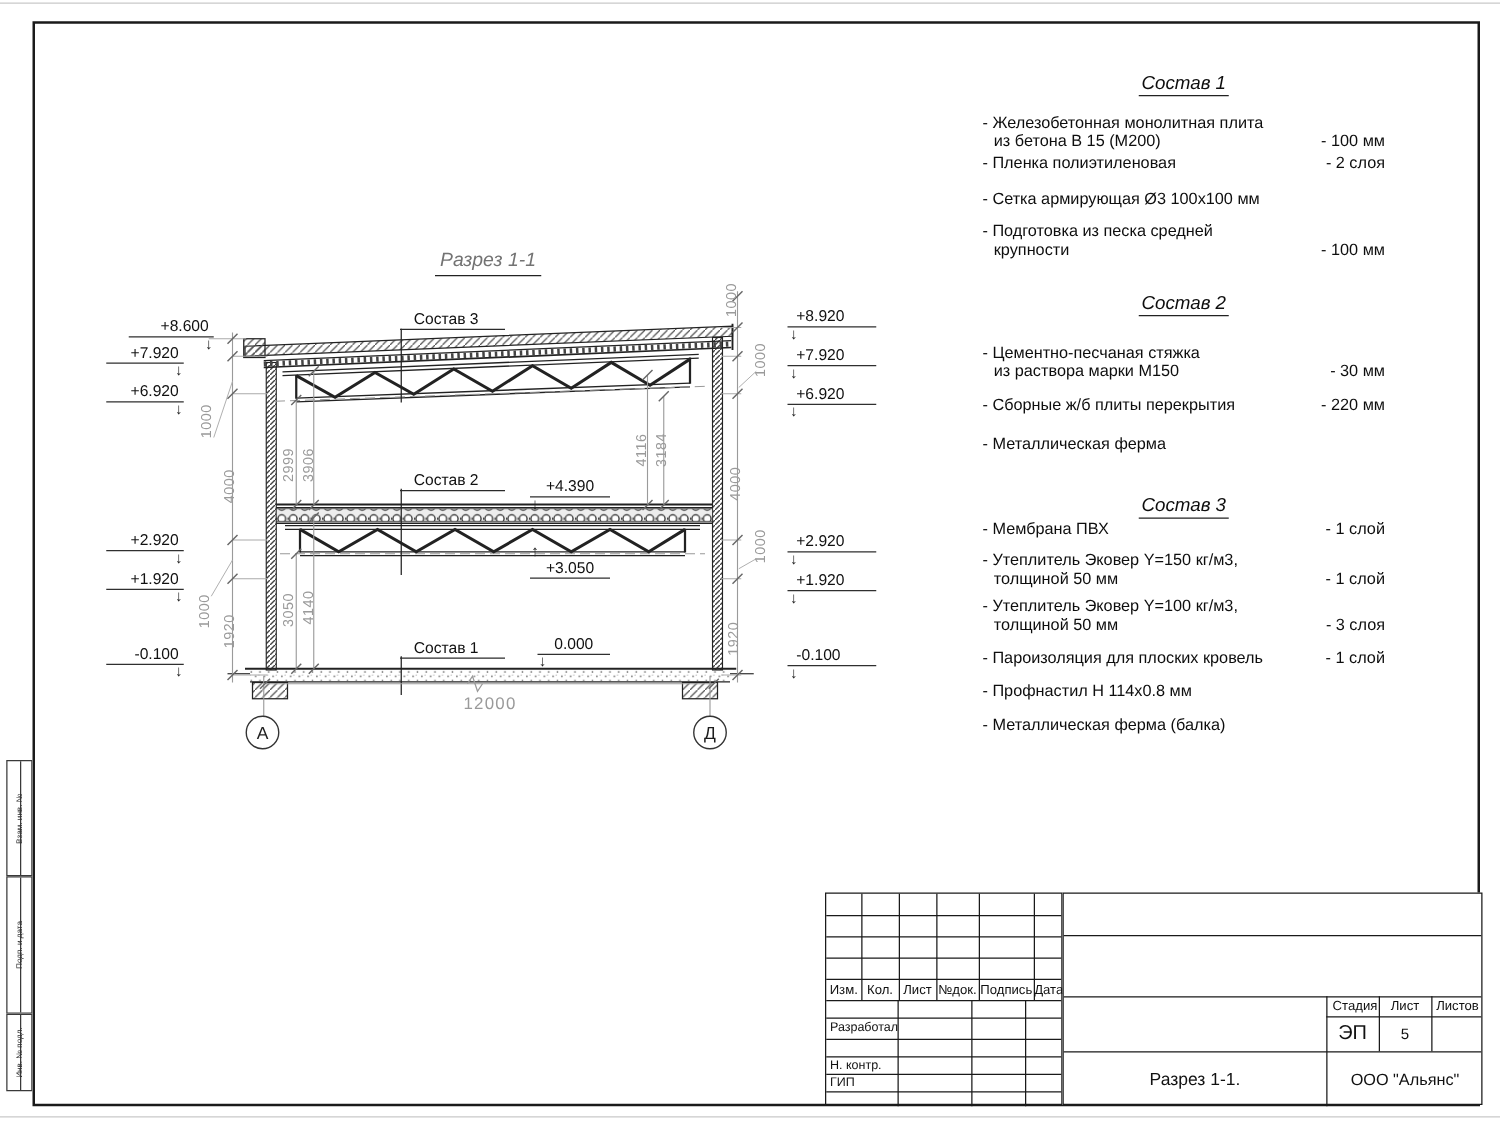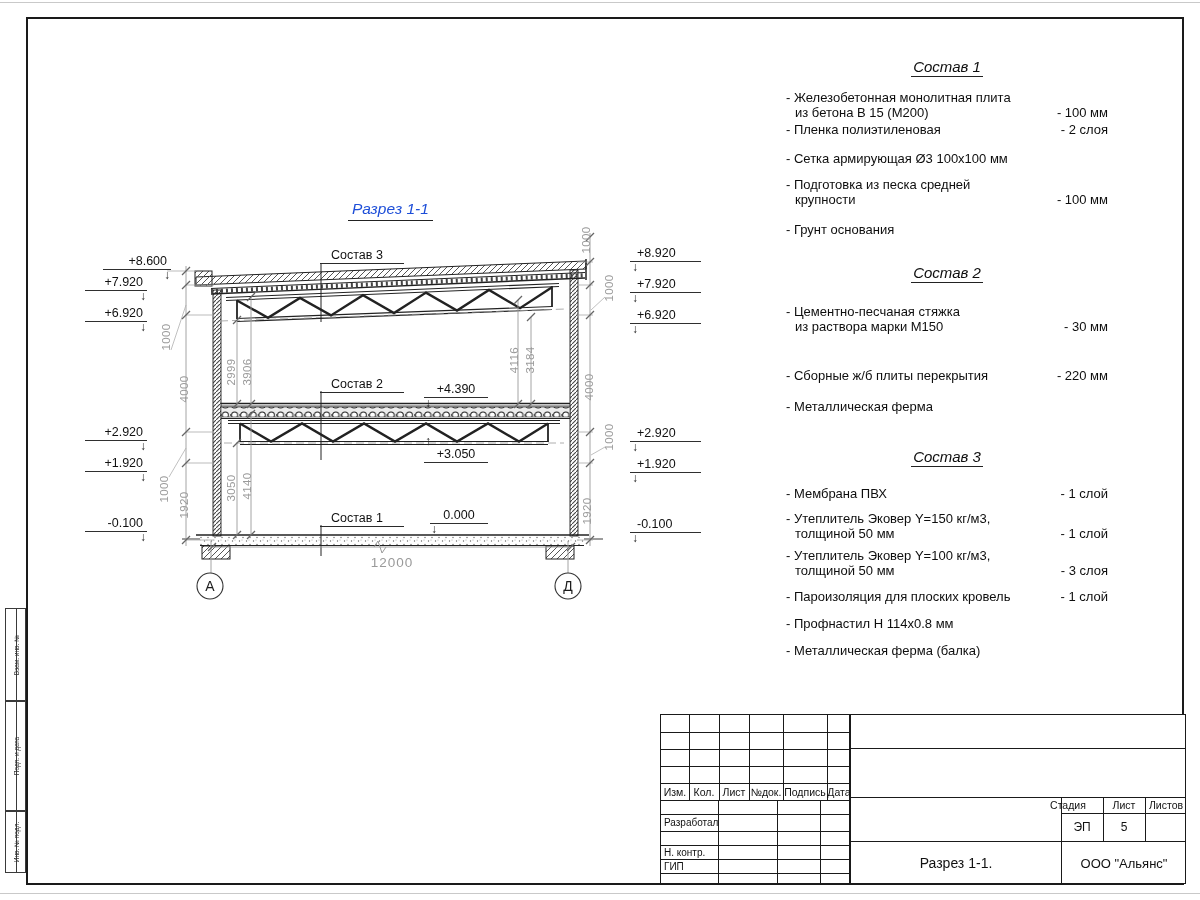--- a/index.html
+++ b/index.html
@@ -3,21 +3,21 @@
 <meta charset="utf-8">
 <style>
   html,body{margin:0;padding:0;background:#fff}
   body{width:1200px;height:900px;overflow:hidden;font-family:"Liberation Sans",sans-serif;-webkit-font-smoothing:antialiased}
   .sheet{position:relative;width:1200px;height:900px;background:#ffffff;color:#111}
   .hair{position:absolute;left:0;width:100%;height:1px;background:#c9c9c9}
   .frame{position:absolute;left:26px;top:17px;width:1158px;height:868px;border:2px solid #1a1a1a;box-sizing:border-box}
   svg.dwg{position:absolute;left:0;top:0;pointer-events:none}
 
   
-  .dwg-title{position:absolute;font-style:italic;font-size:15.5px;color:#1d4ed8;border-bottom:1.3px solid #222;padding:0 4px 2px;white-space:nowrap}
+  .dwg-title{position:absolute;font-style:italic;font-size:15.5px;color:#737373;border-bottom:1.3px solid #222;padding:0 4px 2px;white-space:nowrap}
   .comp-label{position:absolute;width:84px;font-size:12.5px;color:#111;border-bottom:1.2px solid #2a2a2a;padding:0 0 1px 11px;white-space:nowrap;box-sizing:border-box}
   .elev{position:absolute;font-size:12.5px;color:#111;border-bottom:1.3px solid #2f2f2f;white-space:nowrap;height:15px;line-height:15px;box-sizing:content-box}
   .elev .ar{position:absolute;font-size:12px;color:#222;line-height:10px;top:16px}
   .elev.l{text-align:right;padding-right:4px}.elev.l .ar{right:1px}
   .elev.r{text-align:left;padding-left:7px}.elev.r .ar{left:2px}
   .elev.m{text-align:center}.elev.m .ar{left:1px}
   .elev .ar.up{top:-11px}
   .vdim{position:absolute;width:44px;text-align:center;font-size:11.5px;color:#9a9a9a;transform:rotate(-90deg);white-space:nowrap;letter-spacing:.4px}
   .hdim{position:absolute;width:70px;text-align:center;font-size:13.5px;color:#9a9a9a;letter-spacing:1px}
   .axis{position:absolute;width:28px;text-align:center;font-size:14px;color:#1d1d1d}
@@ -240,41 +240,37 @@
         <span class="v">-  2 слоя</span>
       </div>
     <div class="ci" style="margin-top:14px">
         <div class="t"><span class="l1">- Сетка армирующая Ø3 100х100 мм</span></div>
         <span class="v"></span>
       </div>
     <div class="ci" style="margin-top:11px">
         <div class="t"><span class="l1">- Подготовка из песка средней</span><span class="l2">крупности</span></div>
         <span class="v">- 100 мм</span>
       </div>
-    <div class="ci" style="margin-top:15px">
-        <div class="t"><span class="l1">- Грунт основания</span></div>
-        <span class="v"></span>
-      </div>
 
     <div class="ch" style="margin-top:27px"><span>Состав 2</span></div>
     <div class="ci" style="margin-top:21px">
         <div class="t"><span class="l1">- Цементно-песчаная стяжка</span><span class="l2">из раствора марки М150</span></div>
         <span class="v">- 30 мм</span>
       </div>
-    <div class="ci" style="margin-top:34px">
+    <div class="ci" style="margin-top:12px">
         <div class="t"><span class="l1">- Сборные ж/б плиты перекрытия</span></div>
         <span class="v">- 220 мм</span>
       </div>
     <div class="ci" style="margin-top:16px">
         <div class="t"><span class="l1">- Металлическая ферма</span></div>
         <span class="v"></span>
       </div>
 
     <div class="ch" style="margin-top:34px"><span>Состав 3</span></div>
-    <div class="ci" style="margin-top:19px">
+    <div class="ci" style="">
         <div class="t"><span class="l1">- Мембрана ПВХ</span></div>
         <span class="v">- 1 слой</span>
       </div>
     <div class="ci" style="margin-top:10px">
         <div class="t"><span class="l1">- Утеплитель Эковер Y=150 кг/м3,</span><span class="l2">толщиной 50 мм</span></div>
         <span class="v">- 1 слой</span>
       </div>
     <div class="ci" style="margin-top:7px">
         <div class="t"><span class="l1">- Утеплитель Эковер Y=100 кг/м3,</span><span class="l2">толщиной 50 мм</span></div>
         <span class="v">- 3 слоя</span>
@@ -324,24 +320,24 @@
   </div>
 
   <div class="tb" style="left:850px;top:714px;width:336px;height:170px">
     <div class="hl" style="top:33px"></div>
     <div class="hl" style="top:82px"></div>
     <div class="hl" style="top:126px"></div>
     <div class="hl" style="top:98px;left:210px"></div>
     <div class="vl" style="left:210px;top:82px;height:88px"></div>
     <div class="vl" style="left:252px;top:82px;height:44px"></div>
     <div class="vl" style="left:294px;top:82px;height:44px"></div>
-    <div class="cell" style="left:196px;top:82px;width:42px;height:16px">Стадия</div>
+    <div class="cell" style="left:212px;top:82px;width:42px;height:16px">Стадия</div>
     <div class="cell" style="left:252px;top:82px;width:42px;height:16px">Лист</div>
     <div class="cell" style="left:294px;top:82px;width:42px;height:16px">Листов</div>
-    <div class="cell" style="left:210px;top:98px;width:42px;height:28px;font-size:12px">ЭП</div>
+    <div class="cell" style="left:210px;top:98px;width:42px;height:28px;font-size:16px">ЭП</div>
     <div class="cell" style="left:252px;top:98px;width:42px;height:28px;font-size:12px">5</div>
     <div class="cell" style="left:294px;top:98px;width:42px;height:28px;font-size:12px"></div>
     <div class="cell" style="left:0;top:126px;width:210px;height:44px;font-size:14px">Разрез  1-1.</div>
     <div class="cell" style="left:210px;top:126px;width:126px;height:44px;font-size:13px">ООО "Альянс"</div>
   </div>
 
   <div class="sbox" style="top:608px;height:93px">
     <div class="dv"></div>
     <span class="tx">Взам. инв. №</span>
   </div>

